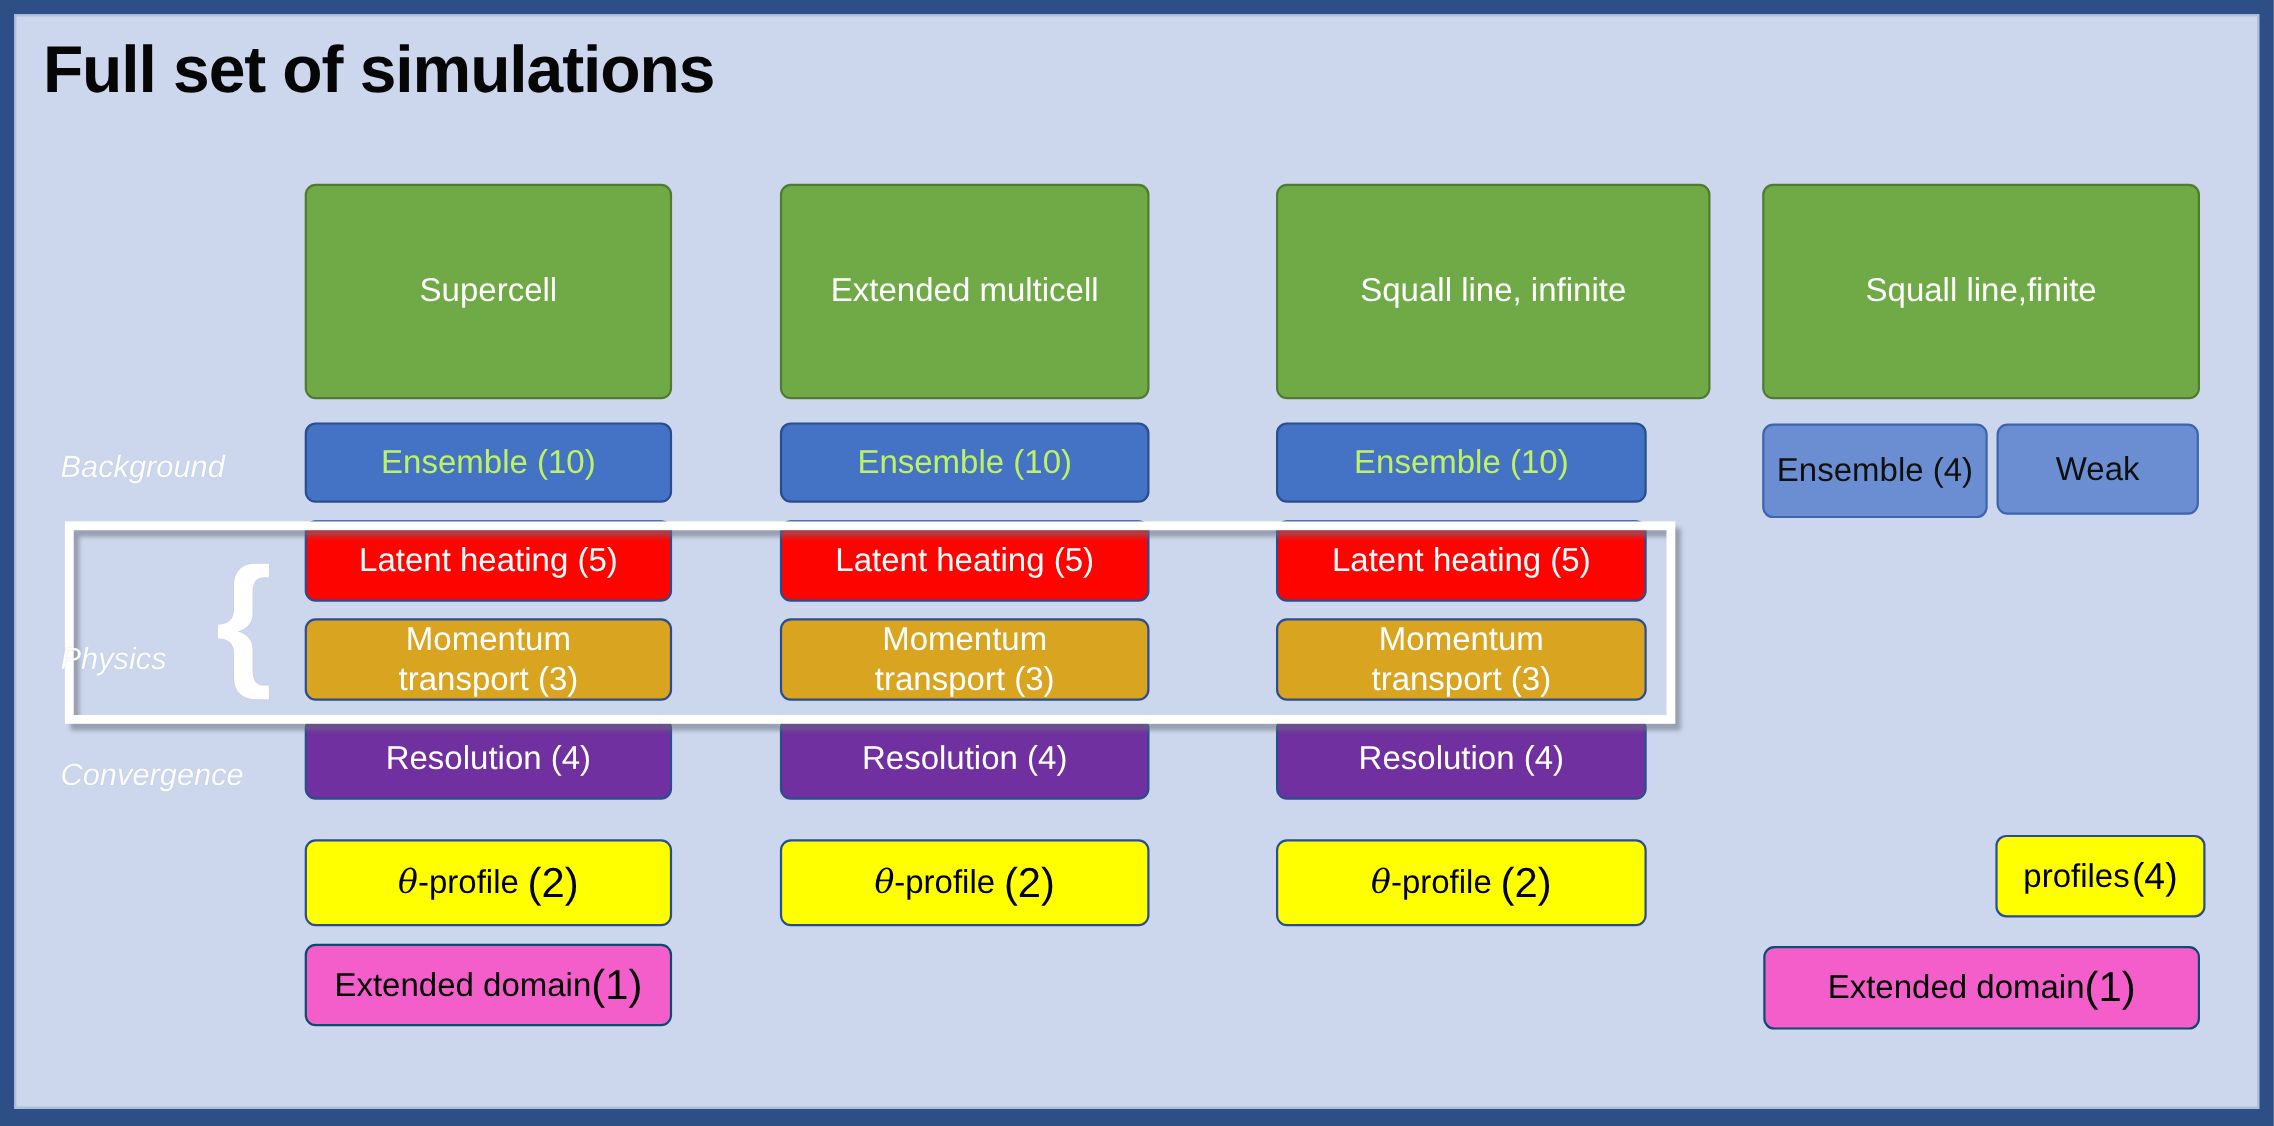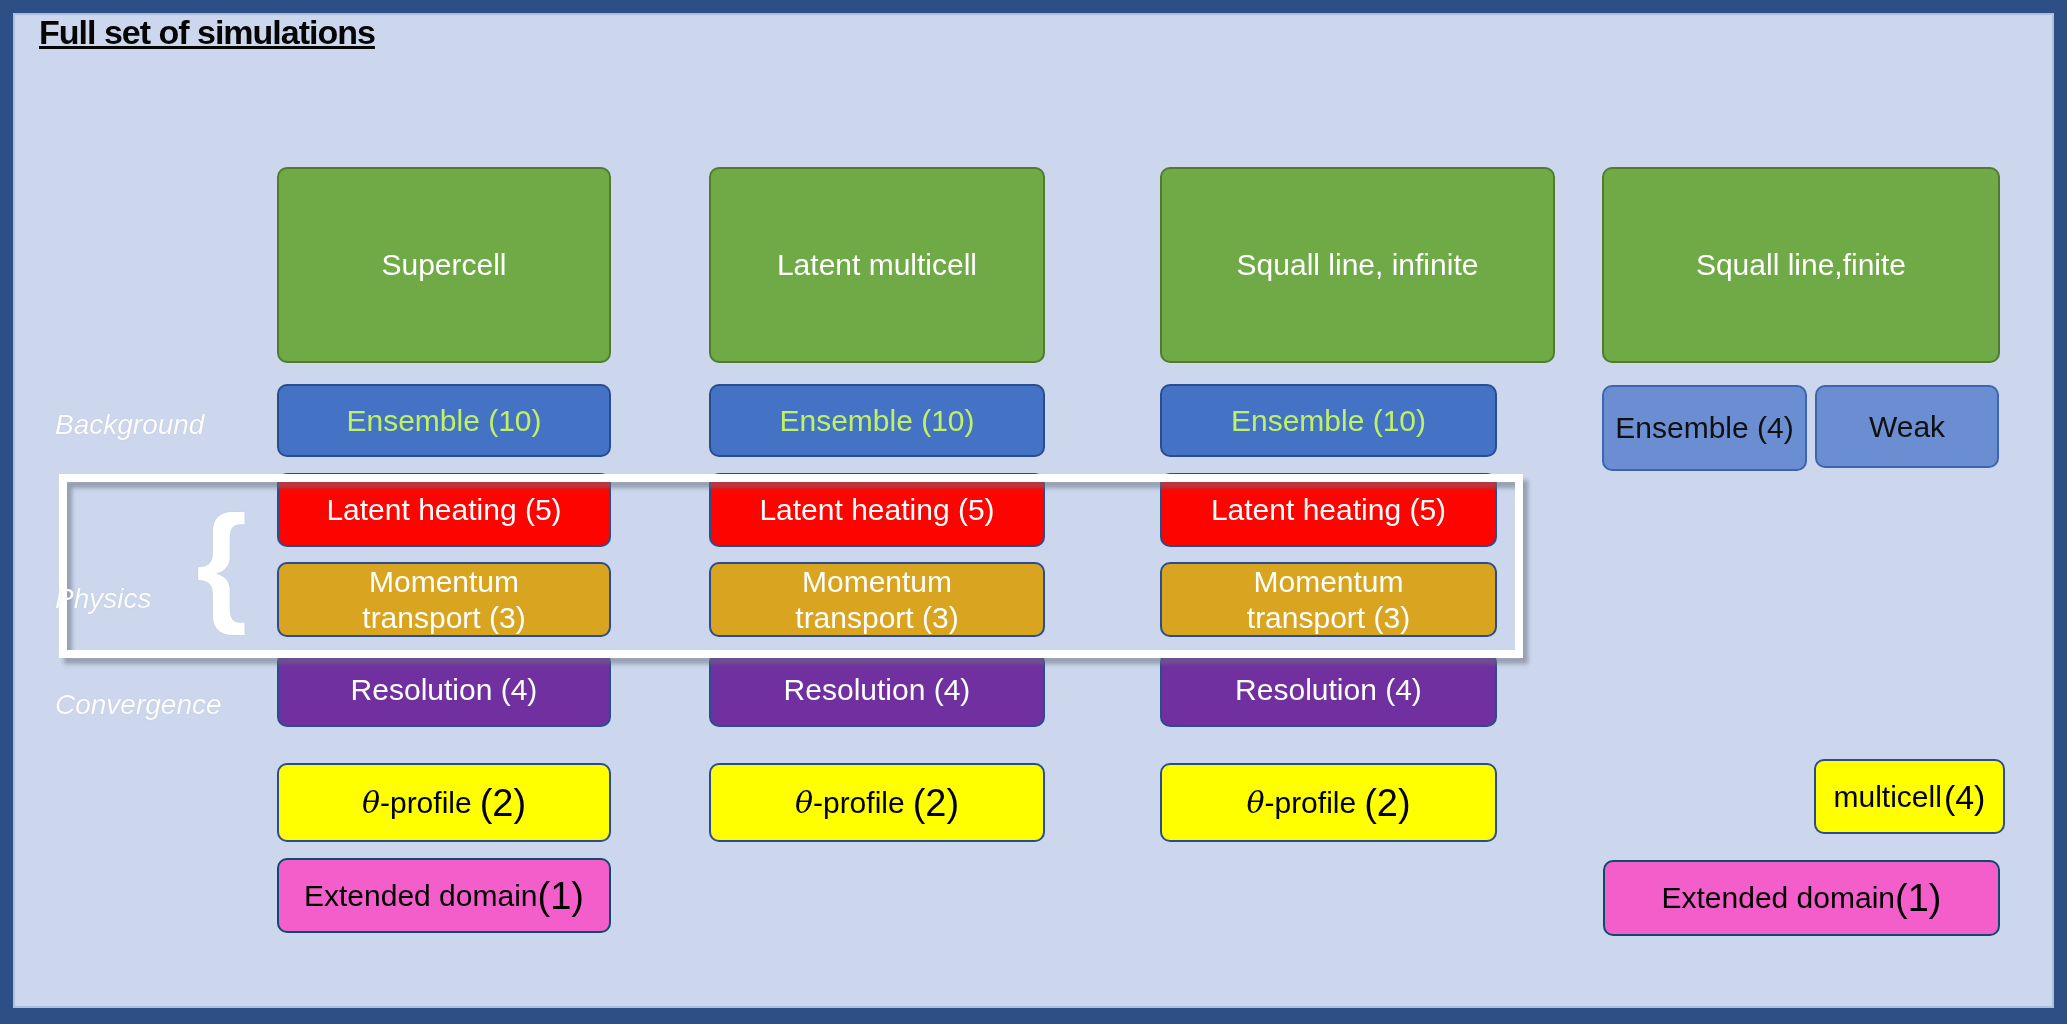--- a/index.html
+++ b/index.html
@@ -7,22 +7,22 @@
     width:2067px;height:1024px;position:relative;overflow:hidden;
     background:#2e4f85;
     font-family:"Liberation Sans", sans-serif;
   }
   .slide{
     position:absolute;left:13px;top:13px;right:13px;bottom:16px;
     background:#ccd7ed;
     box-shadow:inset 0 0 0 2px #aebfde;
   }
   .page-title{
-    position:absolute;left:26px;top:0px;
-    font-size:34px;font-weight:700;color:#060606;letter-spacing:-1px;text-decoration:underline;
+    position:absolute;left:26px;top:16px;
+    font-size:60px;font-weight:700;color:#060606;letter-spacing:-1px;
   }
   .box{
     position:absolute;display:flex;align-items:center;justify-content:center;
     text-align:center;font-size:30px;line-height:36px;z-index:2;
     box-sizing:border-box;
     border-radius:10px;
   }
   .green {background:#6faa47;border:2px solid #4f7c31;color:#ffffff;}
   .blue  {background:#4472c4;border:2px solid #2a4d8f;color:#bef264;}
   .bluelt{background:#6b8ed2;border:2px solid #3d64ad;color:#101010;}
@@ -82,21 +82,21 @@
   <div class="box yellow" style="left:264px;top:750px;width:334px;height:79px;">
     <span class="theta-label">θ-profile</span>
     <span class="count-big">(2)</span>
   </div>
   <div class="box pink" style="left:264px;top:845px;width:334px;height:75px;">
     <span>Extended domain</span>
       <span class="count-big" style="margin-left:0;">(1)</span>
   </div>
 
   <div class="box green" style="left:696px;top:154px;width:336px;height:196px;">
-    <span>Latent multicell</span>
+    <span>Extended multicell</span>
   </div>
   <div class="box blue" style="left:696px;top:371px;width:336px;height:73px;">
     <span>Ensemble (10)</span>
   </div>
   <div class="box red" style="left:696px;top:460px;width:336px;height:74px;">
     <span>Latent heating (5)</span>
   </div>
   <div class="box gold" style="left:696px;top:549px;width:336px;height:75px;">
     <span class="wrapnarrow">Momentum transport (3)</span>
   </div>
@@ -131,21 +131,21 @@
   <div class="box green" style="left:1589px;top:154px;width:398px;height:196px;">
     <span>Squall line,finite</span>
   </div>
   <div class="box bluelt" style="left:1589px;top:372px;width:205px;height:86px;">
     <span>Ensemble (4)</span>
   </div>
   <div class="box bluelt" style="left:1802px;top:372px;width:184px;height:83px;">
     <span>Weak</span>
   </div>
   <div class="box yellow" style="left:1801px;top:746px;width:191px;height:75px;">
-    <span>multicell</span>
+    <span>profiles</span>
       <span class="count-big" style="margin-left:2px;font-size:34px;">(4)</span>
   </div>
   <div class="box pink" style="left:1590px;top:847px;width:397px;height:76px;">
     <span>Extended domain</span>
       <span class="count-big" style="margin-left:0;">(1)</span>
   </div>
 
 </div>
 
 </body></html>

